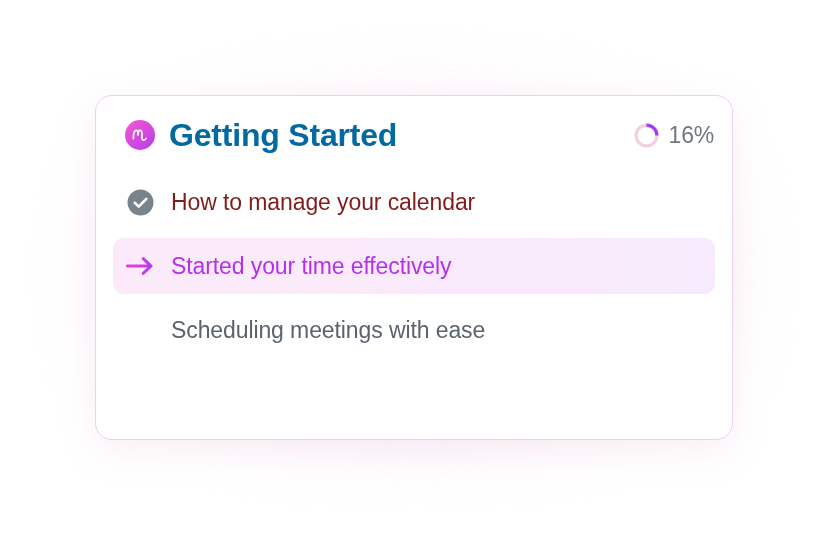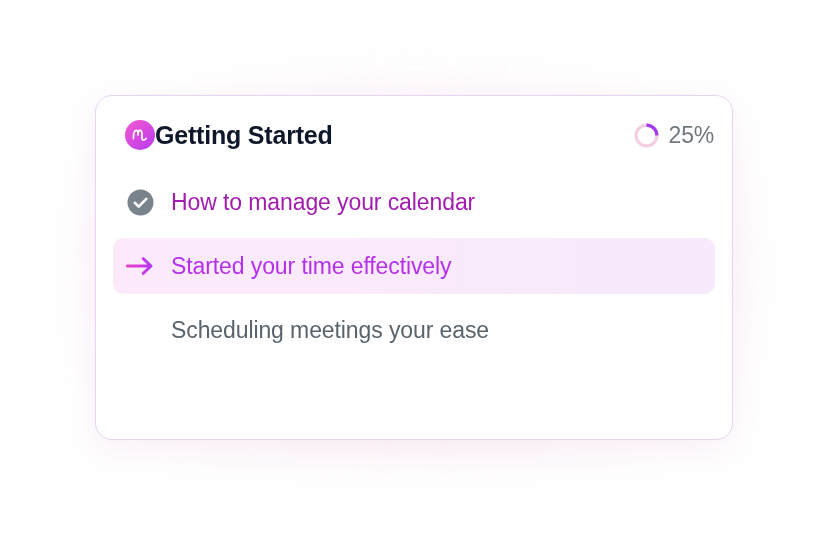--- a/index.html
+++ b/index.html
@@ -74,23 +74,24 @@
     border-radius: 50%;
     background: linear-gradient(140deg, #ee5ed6 0%, #e24fd8 32%, #b63bf0 100%);
     display: flex;
     align-items: center;
     justify-content: center;
     overflow: hidden;
   }
   #brand-avatar svg { display: block; }
 
   #card-title {
-    font-size: 25px;
+    margin-left: 14px;
+    font-size: 32px;
     font-weight: bold;
-    color: #0f172a;
+    color: #0369a1;
     letter-spacing: -0.2px;
     white-space: nowrap;
   }
 
   #progress-wrap {
     margin-left: auto;
     display: flex;
     align-items: center;
     gap: 9px;
   }
@@ -140,21 +141,21 @@
     margin-left: 16px;
     font-size: 23px;
     color: #5a646d;
     letter-spacing: -0.1px;
     white-space: nowrap;
   }
   .check-row.is-active .row-label {
     color: #b431ea;
   }
   .check-row.is-done .row-label {
-    color: #a21caf;
+    color: #7f1d1d;
   }
 </style>
 </head>
 <body>
 
 <div id="stage">
 
   <div id="glow"></div>
 
   <div id="card">
@@ -169,21 +170,21 @@
         </svg>
       </div>
 
       <div id="card-title">Getting Started</div>
 
       <div id="progress-wrap">
         <svg id="progress-ring" width="27" height="27" viewBox="0 0 27 27">
           <circle cx="13.5" cy="13.5" r="10.4" fill="none" stroke="#f4cfe2" stroke-width="3.2"></circle>
           <path d="M13.5 3.1 A10.4 10.4 0 0 1 23.9 13.5" fill="none" stroke="#a43bf0" stroke-width="3.2" stroke-linecap="butt"></path>
         </svg>
-        <span id="progress-label">25%</span>
+        <span id="progress-label">16%</span>
       </div>
 
     </div>
 
     <div id="checklist">
 
       <div class="check-row is-done">
         <span class="row-icon">
           <svg width="27" height="27" viewBox="0 0 27 27" aria-hidden="true">
             <circle cx="13.5" cy="13.5" r="13" fill="#79838c"></circle>
@@ -204,21 +205,21 @@
               </linearGradient>
             </defs>
             <path d="M2.5 13 L27.5 13 M19.4 5.1 L27.8 13 L19.4 20.9" fill="none" stroke="url(#arrowGrad)" stroke-width="3.1" stroke-linecap="round" stroke-linejoin="round"></path>
           </svg>
         </span>
         <span class="row-label">Started your time effectively</span>
       </div>
 
       <div class="check-row">
         <span class="row-icon"></span>
-        <span class="row-label">Scheduling meetings your ease</span>
+        <span class="row-label">Scheduling meetings with ease</span>
       </div>
 
       <div class="check-row">
         <span class="row-icon"></span>
       </div>
 
     </div>
 
   </div>
 </div>

